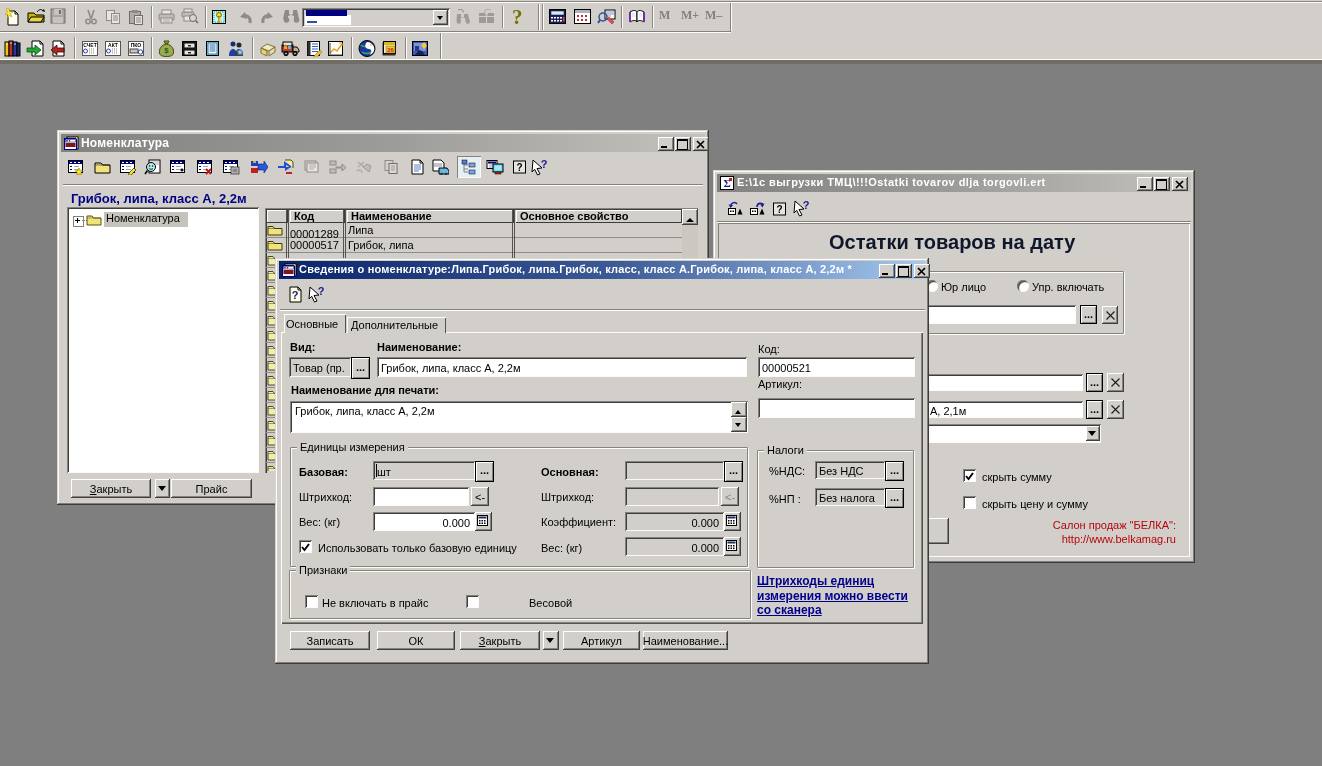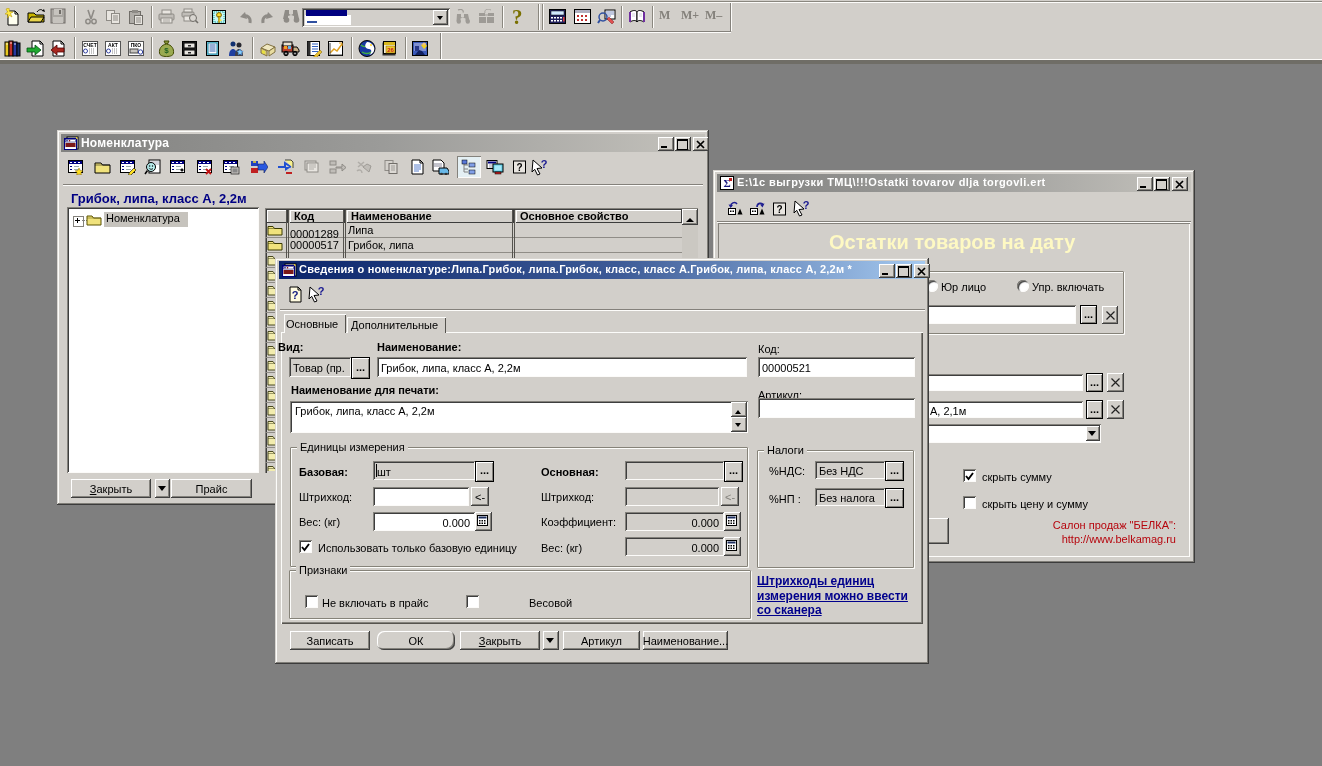--- a/index.html
+++ b/index.html
@@ -629,21 +629,21 @@
       <rect x="1.5" y="2" width="12" height="12" fill="#e8e5e0" stroke="#000"></rect>
       <text x="7.5" y="12" font-family="Liberation Sans" font-size="10" font-weight="bold" text-anchor="middle" fill="#000">?</text>
     </svg></div>
 <div class="abs" style="left:792px;top:200px;"><svg width="19" height="17" viewBox="0 0 19 17">
       <path d="M3 1l9 8-5 .5 3 5.5-2.5 1-2.8-5.7L2 13z" fill="#fff" stroke="#000"></path>
       <text x="14" y="9" font-family="Liberation Sans" font-size="11" font-weight="bold" text-anchor="middle" fill="#181890">?</text>
     </svg></div>
 <div class="abs " style="left:717px;top:221px;width:474px;height:1px;background:#84817b;"></div>
 <div class="abs " style="left:717px;top:222px;width:474px;height:1px;background:#fdfcfa;"></div>
 <div class="abs " style="left:718px;top:223px;width:472px;height:334px;box-shadow:inset 1px 1px 0 #84817b, inset -1px -1px 0 #fdfcfa;"></div>
-<div class="abs " style="left:829px;top:231px;width:260px;height:22px;"><span style="color:#fef9c3;font-weight:bold;font-size:20px;white-space:nowrap;">Остатки товаров на дату</span></div>
+<div class="abs " style="left:829px;top:231px;width:260px;height:22px;"><span style="color:#0f172a;font-weight:bold;font-size:20px;white-space:nowrap;">Остатки товаров на дату</span></div>
 <div class="abs grv" style="left:740px;top:271px;width:382px;height:61px;"></div>
 <div class="abs " style="left:770px;top:280px;width:12px;height:12px;background:#fff;border-radius:50%;box-shadow:inset 1px 1px 0 #84827c,inset -1px -1px 0 #fcfbf9,inset 2px 2px 1px #3e3e3e;"></div>
 <div class="abs " style="left:788px;top:281px;width:60px;height:12px;">Фирма</div>
 <div class="abs " style="left:926px;top:280px;width:12px;height:12px;background:#fff;border-radius:50%;box-shadow:inset 1px 1px 0 #84827c,inset -1px -1px 0 #fcfbf9,inset 2px 2px 1px #3e3e3e;"></div>
 <div class="abs " style="left:941px;top:281px;width:60px;height:12px;">Юр лицо</div>
 <div class="abs " style="left:1017px;top:280px;width:12px;height:12px;background:#fff;border-radius:50%;box-shadow:inset 1px 1px 0 #84827c,inset -1px -1px 0 #fcfbf9,inset 2px 2px 1px #3e3e3e;"></div>
 <div class="abs " style="left:1032px;top:281px;width:90px;height:12px;">Упр. включать</div>
 <div class="abs tf" style="left:755px;top:305px;width:321px;height:19px;"></div>
 <div class="abs " style="left:1080px;top:305px;width:17px;height:19px;background:#d2cfca;border:1px solid #000;box-sizing:border-box;box-shadow:inset 1px 1px 0 #fff,inset -1px -1px 0 #84827c;">
     <div style="text-align:center;font-weight:bold;margin-top:2px;">...</div>
@@ -725,40 +725,40 @@
         <path d="M3 1l9 8-5 .5 3 5.5-2.5 1-2.8-5.7L2 13z" fill="#fff" stroke="#000"></path>
         <text x="14" y="9" font-family="Liberation Sans" font-size="11" font-weight="bold" text-anchor="middle" fill="#181890">?</text>
       </svg></div>
 <div class="abs " style="left:280px;top:309px;width:645px;height:1px;background:#84817b;"></div>
 <div class="abs " style="left:280px;top:310px;width:645px;height:1px;background:#fdfcfa;"></div>
 <div class="abs " style="left:281px;top:332px;width:642px;height:292px;background:#d2cfca;box-shadow:inset 1px 1px 0 #fcfcfa,inset -1px -1px 0 #55534e,inset -2px -2px 0 #84827c;"></div>
 <div class="abs " style="left:284px;top:314px;width:62px;height:19px;background:#d2cfca;box-shadow:inset 1px 0 0 #fcfcfa,inset 0 1px 0 #fcfcfa,inset -1px 0 0 #55534e;"></div>
 <div class="abs " style="left:286px;top:318px;width:58px;height:13px;">Основные</div>
 <div class="abs " style="left:347px;top:317px;width:99px;height:16px;background:#d2cfca;box-shadow:inset 1px 0 0 #fcfcfa,inset 0 1px 0 #fcfcfa,inset -1px 0 0 #55534e;"></div>
 <div class="abs " style="left:351px;top:319px;width:92px;height:13px;">Дополнительные</div>
-<div class="abs bld" style="left:278px;top:341px;width:40px;height:12px;">Вид:</div>
+<div class="abs bld" style="left:290px;top:341px;width:40px;height:12px;">Вид:</div>
 <div class="abs bld" style="left:377px;top:341px;width:110px;height:12px;">Наименование:</div>
 <div class="abs " style="left:758px;top:343px;width:40px;height:12px;">Код:</div>
 <div class="abs tfg fld" style="left:289px;top:357px;width:62px;height:20px;">Товар (пр.</div>
 <div class="abs " style="left:351px;top:357px;width:17px;height:20px;background:#d2cfca;border:1px solid #000;box-shadow:inset 1px 1px 0 #fff,inset -1px -1px 0 #84827c;">
       <div style="text-align:center;font-weight:bold;margin-top:3px;">...</div>
     </div>
 <div class="abs tf fld" style="left:377px;top:357px;width:370px;height:20px;">Грибок, липа, класс А, 2,2м</div>
 <div class="abs tf fld" style="left:758px;top:357px;width:157px;height:20px;">00000521</div>
 <div class="abs bld" style="left:291px;top:384px;width:250px;height:12px;">Наименование для печати:</div>
 <div class="abs tf" style="left:290px;top:401px;width:458px;height:32px;">
       <div class="abs" style="left:5px;top:4px;font-size:11px;">Грибок, липа, класс А, 2,2м</div>
     </div>
 <div class="abs btn" style="left:731px;top:402px;width:16px;height:15px;">
       <div class="abs" style="left:4px;top:5px;width:0;height:0;border:3.5px solid transparent;border-bottom:4.5px solid #000;"></div>
     </div>
 <div class="abs btn" style="left:731px;top:417px;width:16px;height:15px;">
       <div class="abs" style="left:4px;top:6px;width:0;height:0;border:3.5px solid transparent;border-top:4.5px solid #000;"></div>
     </div>
-<div class="abs " style="left:758px;top:389px;width:60px;height:12px;">Артикул:</div>
+<div class="abs " style="left:758px;top:378px;width:60px;height:12px;">Артикул:</div>
 <div class="abs tf" style="left:758px;top:398px;width:157px;height:20px;"></div>
 <div class="abs grv" style="left:290px;top:447px;width:456px;height:118px;">
       <span class="leg" style="left:6px;">Единицы измерения</span>
     </div>
 <div class="abs bld" style="left:299px;top:466px;width:60px;height:12px;">Базовая:</div>
 <div class="abs tfg fld" style="left:373px;top:461px;width:102px;height:19px;">шт</div>
 <div class="abs " style="left:376px;top:464px;width:1px;height:13px;background:#000;"></div>
 <div class="abs " style="left:475px;top:461px;width:17px;height:19px;background:#d2cfca;border:1px solid #000;box-shadow:inset 1px 1px 0 #fff,inset -1px -1px 0 #84827c;">
       <div style="text-align:center;font-weight:bold;margin-top:2px;">...</div>
     </div>
@@ -848,21 +848,21 @@
 <div class="abs cb" style="left:305px;top:595px;width:13px;height:13px;">
       <div class="abs" style="left:2px;top:2px;"></div>
     </div>
 <div class="abs " style="left:322px;top:597px;width:140px;height:12px;">Не включать в прайс</div>
 <div class="abs cb" style="left:466px;top:595px;width:13px;height:13px;">
       <div class="abs" style="left:2px;top:2px;"></div>
     </div>
 <div class="abs " style="left:483px;top:597px;width:60px;height:12px;padding-left:46px;">Весовой</div>
 <div class="abs " style="left:757px;top:574px;width:160px;height:45px;"><span style="color:#00008c;font-weight:bold;font-size:12px;text-decoration:underline;line-height:14.5px;">Штрихкоды единиц<br>измерения можно ввести<br>со сканера</span></div>
 <div class="abs btn btnt" style="left:290px;top:631px;width:80px;height:19px;">Записать</div>
-<div class="abs btn btnt" style="left:377px;top:631px;width:78px;height:19px;border-radius:7px;">ОК</div>
+<div class="abs btn btnt" style="left:377px;top:631px;width:78px;height:19px;">ОК</div>
 <div class="abs btn btnt" style="left:460px;top:631px;width:80px;height:19px;">
       <span><u>З</u>акрыть</span>
     </div>
 <div class="abs btn" style="left:543px;top:631px;width:16px;height:19px;">
       <div class="abs" style="left:3px;top:7px;width:0;height:0;border:4.5px solid transparent;border-top:5px solid #000;"></div>
     </div>
 <div class="abs btn btnt" style="left:563px;top:631px;width:77px;height:19px;">Артикул</div>
 <div class="abs btn btnt" style="left:643px;top:631px;width:85px;height:19px;">Наименование...</div>
 </div>
 </body></html>

